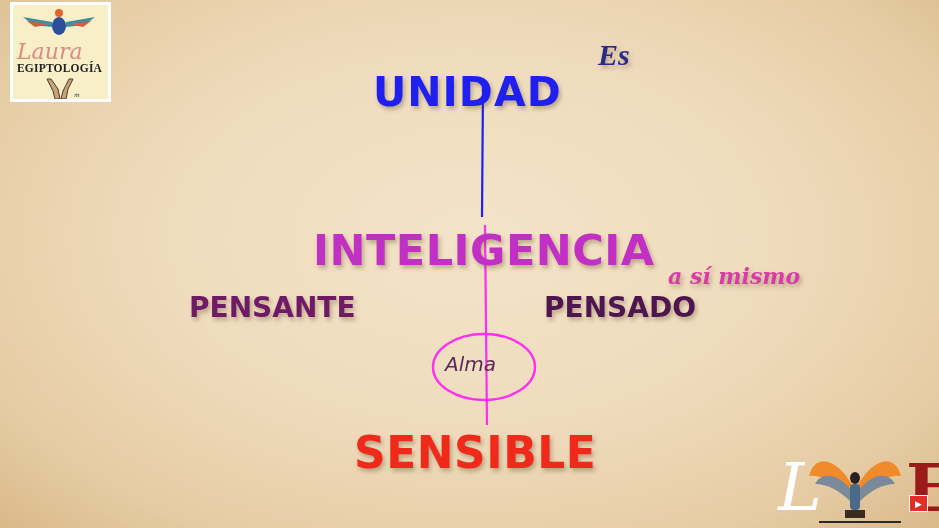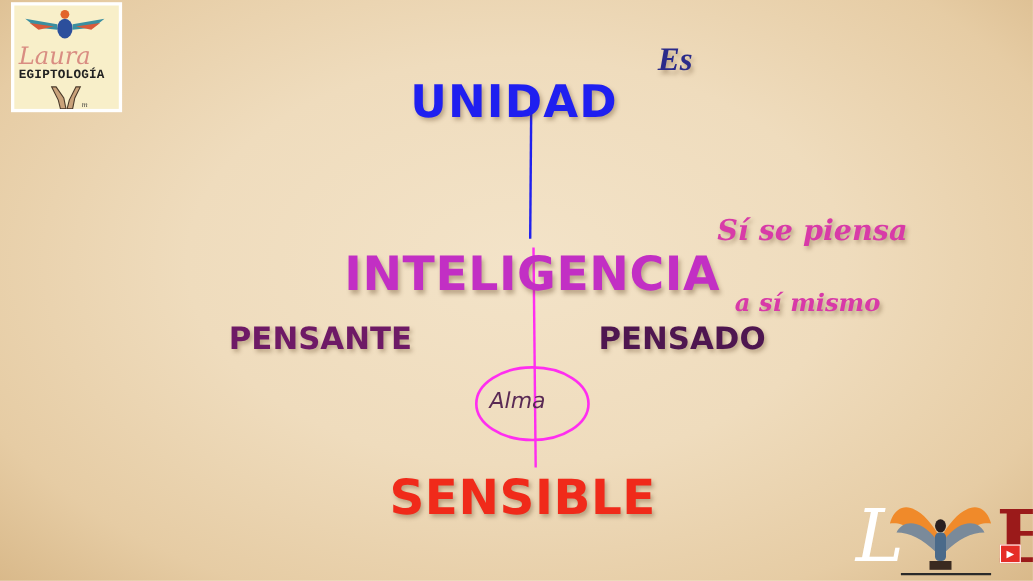--- a/index.html
+++ b/index.html
@@ -8,31 +8,31 @@
     background: radial-gradient(ellipse at 50% 45%, #f3e3c8 0%, #efdcbd 45%, #e6cca4 80%, #d9b98a 100%);
     font-family: "DejaVu Sans", sans-serif;
   }
   .stage { position:absolute; left:0; top:0; width:922px; height:528px; }
   .word { position:absolute; white-space:nowrap; text-shadow: 2px 3px 4px rgba(90,60,30,0.35); }
   .unidad { left:373px; top:40px; font-size:41px; font-weight:bold; letter-spacing:1px;margin-top:28px; }
   .es { left:598px; top:38px; font-family:Liberation Serif, serif; font-style:italic; font-size:30px; font-weight:bold; }
   .inteligencia { left:313px; top:225px; font-size:43px; font-weight:bold; letter-spacing:0.5px; }
   .sipiensa { left:652px; top:195px; font-family:"DejaVu Serif", serif; font-style:italic; font-weight:bold; font-size:26px; }
   .asimismo { left:668px; top:263px; font-family:"DejaVu Serif", serif; font-style:italic; font-weight:bold; font-size:22px; }
-  .pensante { left:208px; top:291px; font-size:28px; font-weight:bold; }
+  .pensante { left:189px; top:291px; font-size:28px; font-weight:bold; }
   .pensado { left:544px; top:291px; font-size:28px; font-weight:bold; }
   .sensible { left:354px; top:427px; font-size:44px; font-weight:bold; letter-spacing:0.5px; }
   .alma { left:445px; top:352px; font-family:"DejaVu Sans", sans-serif; font-style:italic; font-size:20px; text-shadow:none; }
   .logo {
     position:absolute; left:10px; top:2px; width:101px; height:100px;
     background:#fff; box-sizing:border-box; padding:3px;
   }
   .logo-inner { width:100%; height:100%; background:#f8efc9; position:relative; }
   .logo-script { position:absolute; left:4px; top:34px; font-family:"DejaVu Serif", serif; font-style:italic; font-size:22px; color:#d98d82; }
-  .logo-text { position:absolute; left:4px; top:57px; font-family:Liberation Mono, monospace; font-weight:bold; font-size:11.5px; color:#222; letter-spacing:0.2px; }
+  .logo-text { position:absolute; left:4px; top:57px; font-family:Liberation Serif, serif; font-weight:bold; font-size:11.5px; color:#222; letter-spacing:0.2px; }
   .yt {
     position:absolute; left:909px; top:495px; width:17px; height:15px; background:#e52d27; border:1px solid #fff;
     display:flex; align-items:center; justify-content:center; color:#fff; font-size:9px;
   }
   .bigE { position:absolute; left:906px; top:455px; font-family:"DejaVu Serif", serif; font-weight:bold; font-size:66px; color:#9b1a1a; line-height:1; }
   .bigL { position:absolute; left:778px; top:455px; font-family:"DejaVu Serif", serif; font-style:italic; font-size:66px; color:#fff; line-height:1; }
 </style>
 </head>
 <body>
 
@@ -60,21 +60,20 @@
 
   <svg width="939" height="528" viewBox="0 0 939 528" style="position:absolute;left:0;top:0;">
     <line x1="483" y1="87" x2="482" y2="217" stroke="#2020ee" stroke-width="2.2"></line>
     <line x1="485" y1="225" x2="487" y2="425" stroke="#ff2ef0" stroke-width="2.2"></line>
     <ellipse cx="484" cy="367" rx="51" ry="33" fill="none" stroke="#ff2ef0" stroke-width="2.4"></ellipse>
   </svg>
 
   <span class="word unidad" style="color:#1f1ff0;">UNIDAD</span>
   <span class="word es" style="color:#2a2a8a;">Es</span>
   <span class="word inteligencia" style="color:#c22fc4;">INTELIGENCIA</span>
-  <span class="word sipiensa" style="color:#d83aa8;">Sí se piensa</span>
   <span class="word asimismo" style="color:#d83aa8;">a sí mismo</span>
   <span class="word pensante" style="color:#6e1a66;">PENSANTE</span>
   <span class="word pensado" style="color:#4e1650;">PENSADO</span>
   <span class="word alma" style="color:#5a2a55;">Alma</span>
   <span class="word sensible" style="color:#f02a1a;">SENSIBLE</span>
 
   <span class="bigL">L</span>
   <svg width="100" height="82" viewBox="0 0 100 82" style="position:absolute;left:805px;top:446px;">
     <path d="M48 40 C30 10, 10 8, 4 30 C14 28, 26 34, 44 52 Z" fill="#f08a2a"></path>
     <path d="M52 40 C70 10, 90 8, 96 30 C86 28, 74 34, 56 52 Z" fill="#f08a2a"></path>

